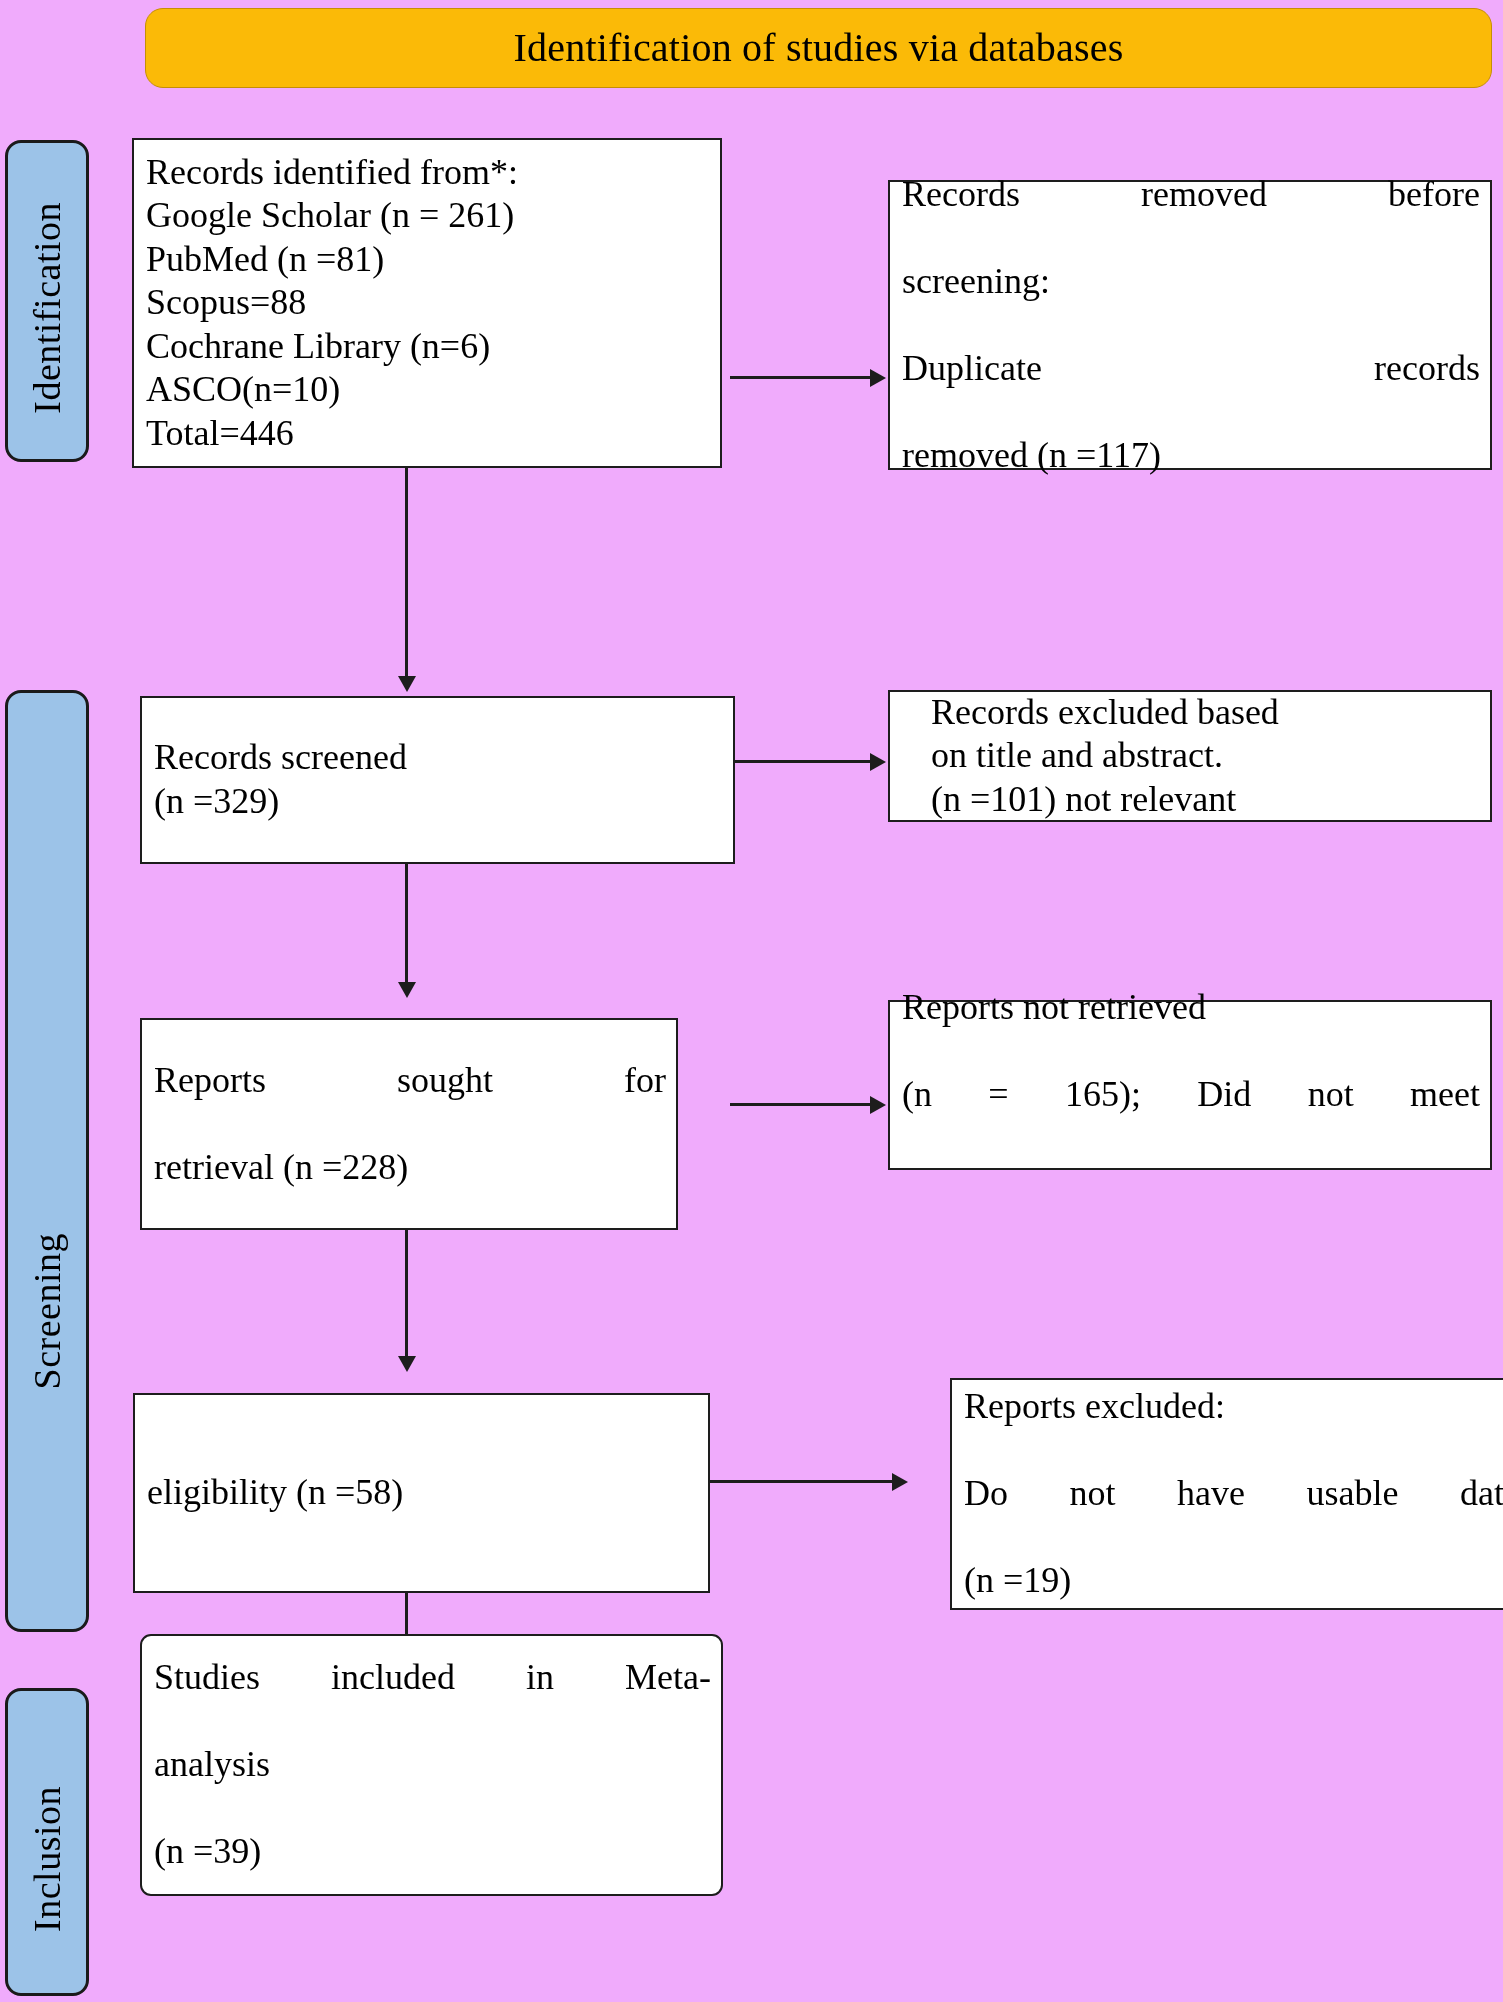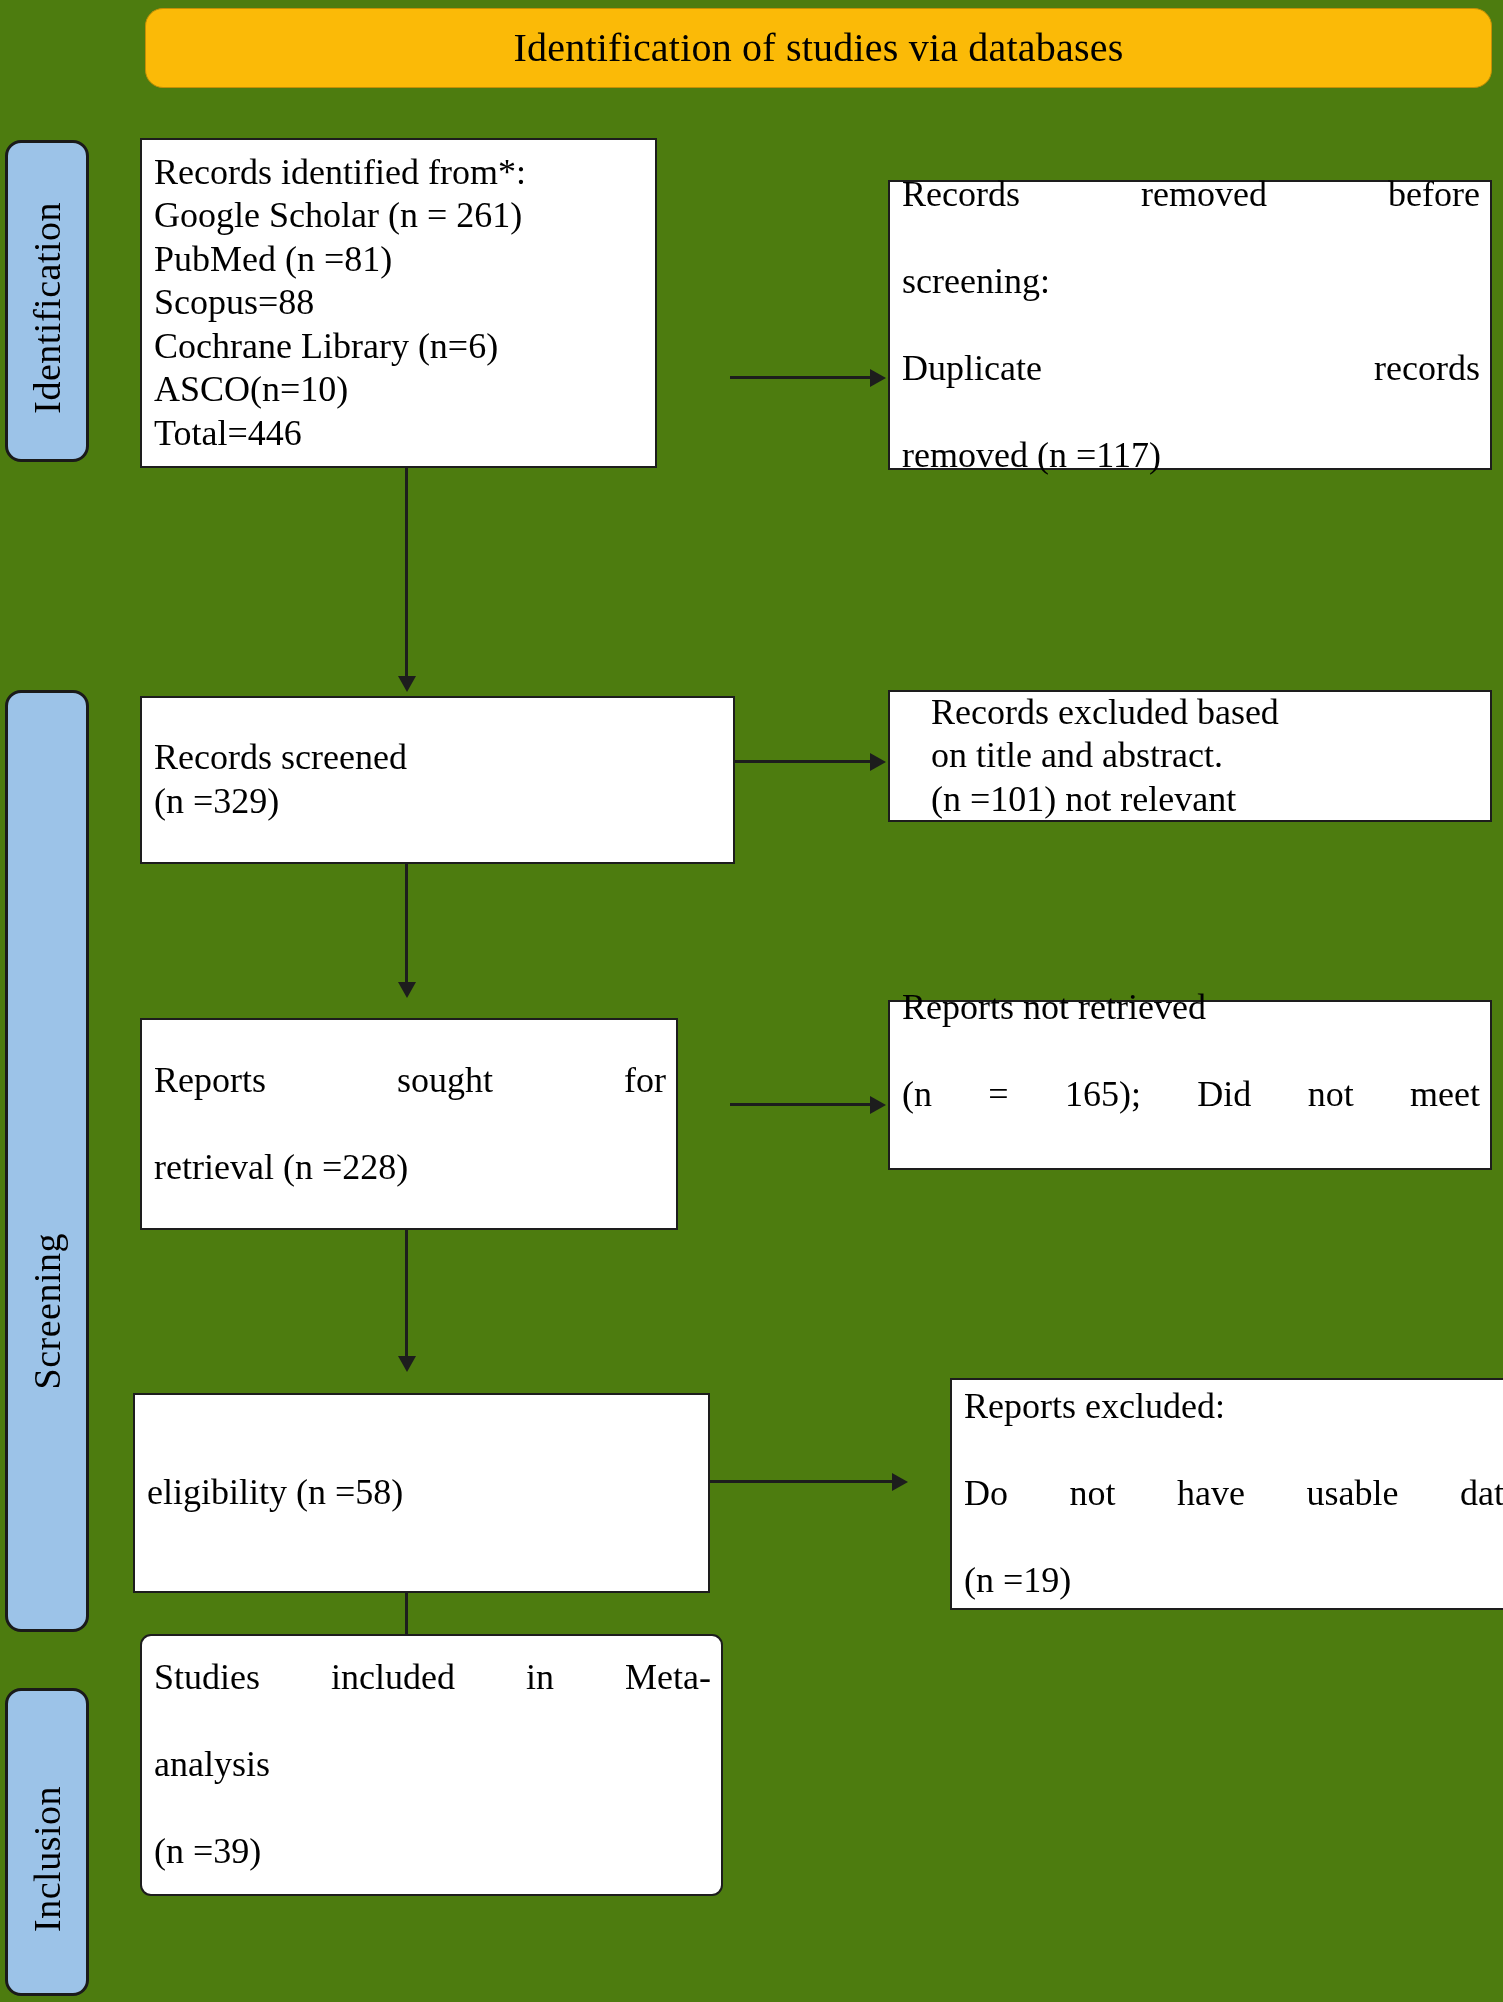--- a/index.html
+++ b/index.html
@@ -10,21 +10,21 @@
   }
   body {
     font-family: "Liberation Serif", "DejaVu Serif", serif;
     color: #000000;
   }
 
   #canvas {
     position: relative;
     width: 1503px;
     height: 2002px;
-    background: #4d7c0f;
+    background: #f0abfc;
     overflow: hidden;
   }
 
   
   .header-banner {
     position: absolute;
     left: 145px;
     top: 8px;
     width: 1347px;
     height: 80px;
@@ -100,21 +100,21 @@
     display: block;
     text-align: justify;
     text-align-last: justify;
   }
   .flow-box .box-text .line-last {
     display: block;
     text-align: left;
   }
 
   
-  #box-identified       { left: 140px; top: 138px;  width: 517px; height: 330px; }
+  #box-identified       { left: 132px; top: 138px;  width: 590px; height: 330px; }
   #box-removed          { left: 888px; top: 180px;  width: 604px; height: 290px; }
   
   #box-screened         { left: 140px; top: 696px;  width: 595px; height: 168px; justify-content: center; }
   #box-excluded-title   { left: 888px; top: 690px;  width: 604px; height: 132px; padding-left: 41px; }
   
   #box-sought           { left: 140px; top: 1018px; width: 538px; height: 212px; }
   #box-not-retrieved    { left: 888px; top: 1000px; width: 604px; height: 170px; justify-content: flex-end; }
   
   #box-assessed         { left: 133px; top: 1393px; width: 577px; height: 200px; }
   #box-reports-excluded { left: 910px; top: 1378px; width: 582px; height: 232px; margin-left: 40px; }

